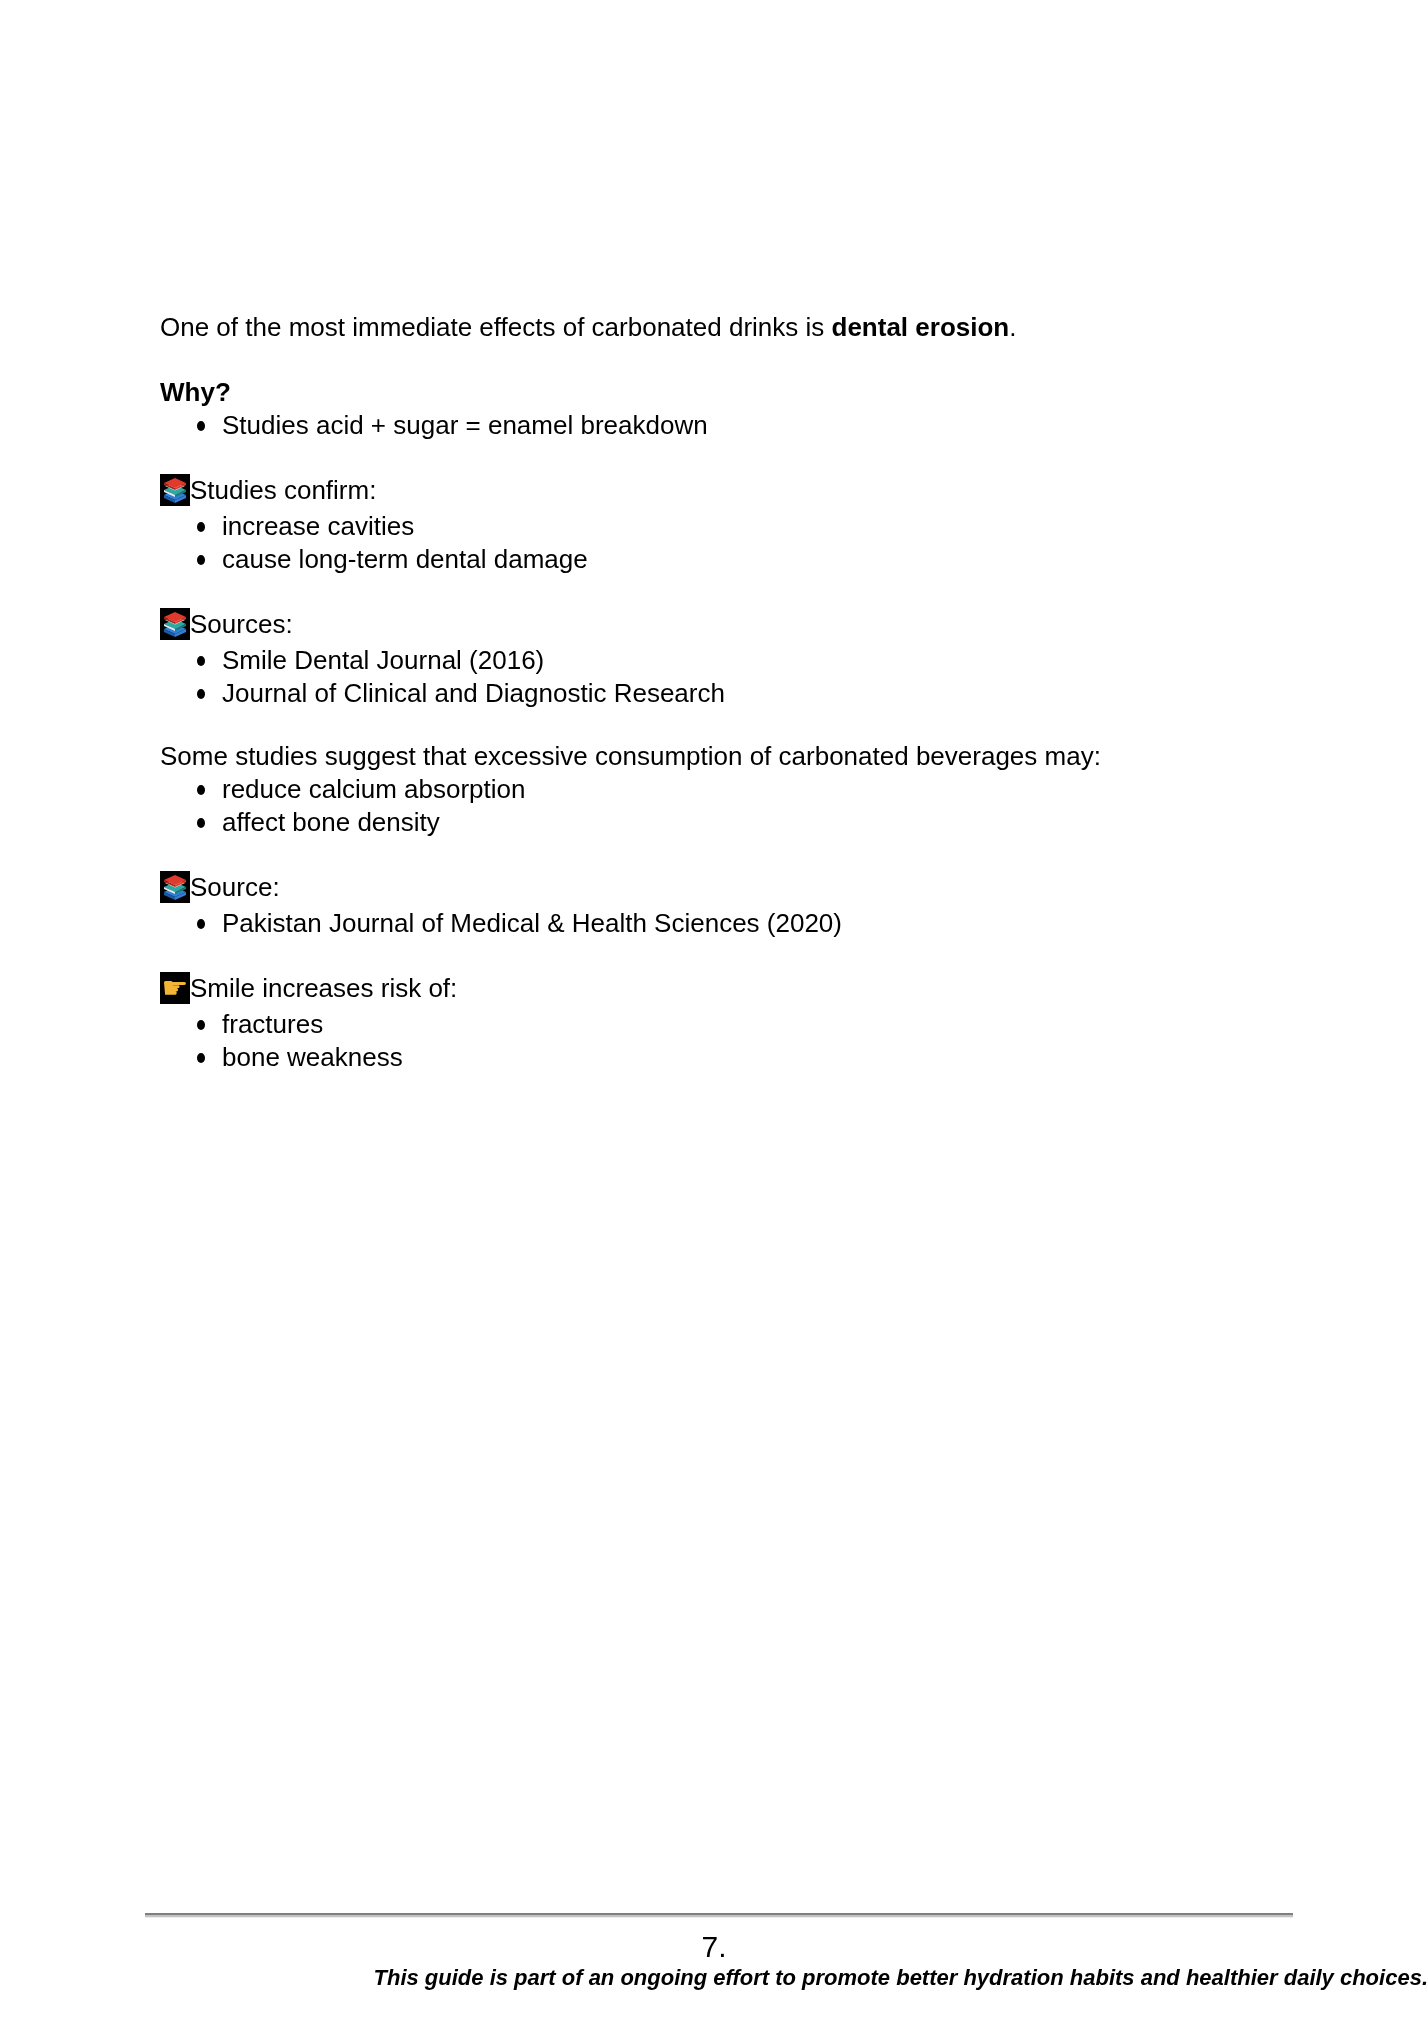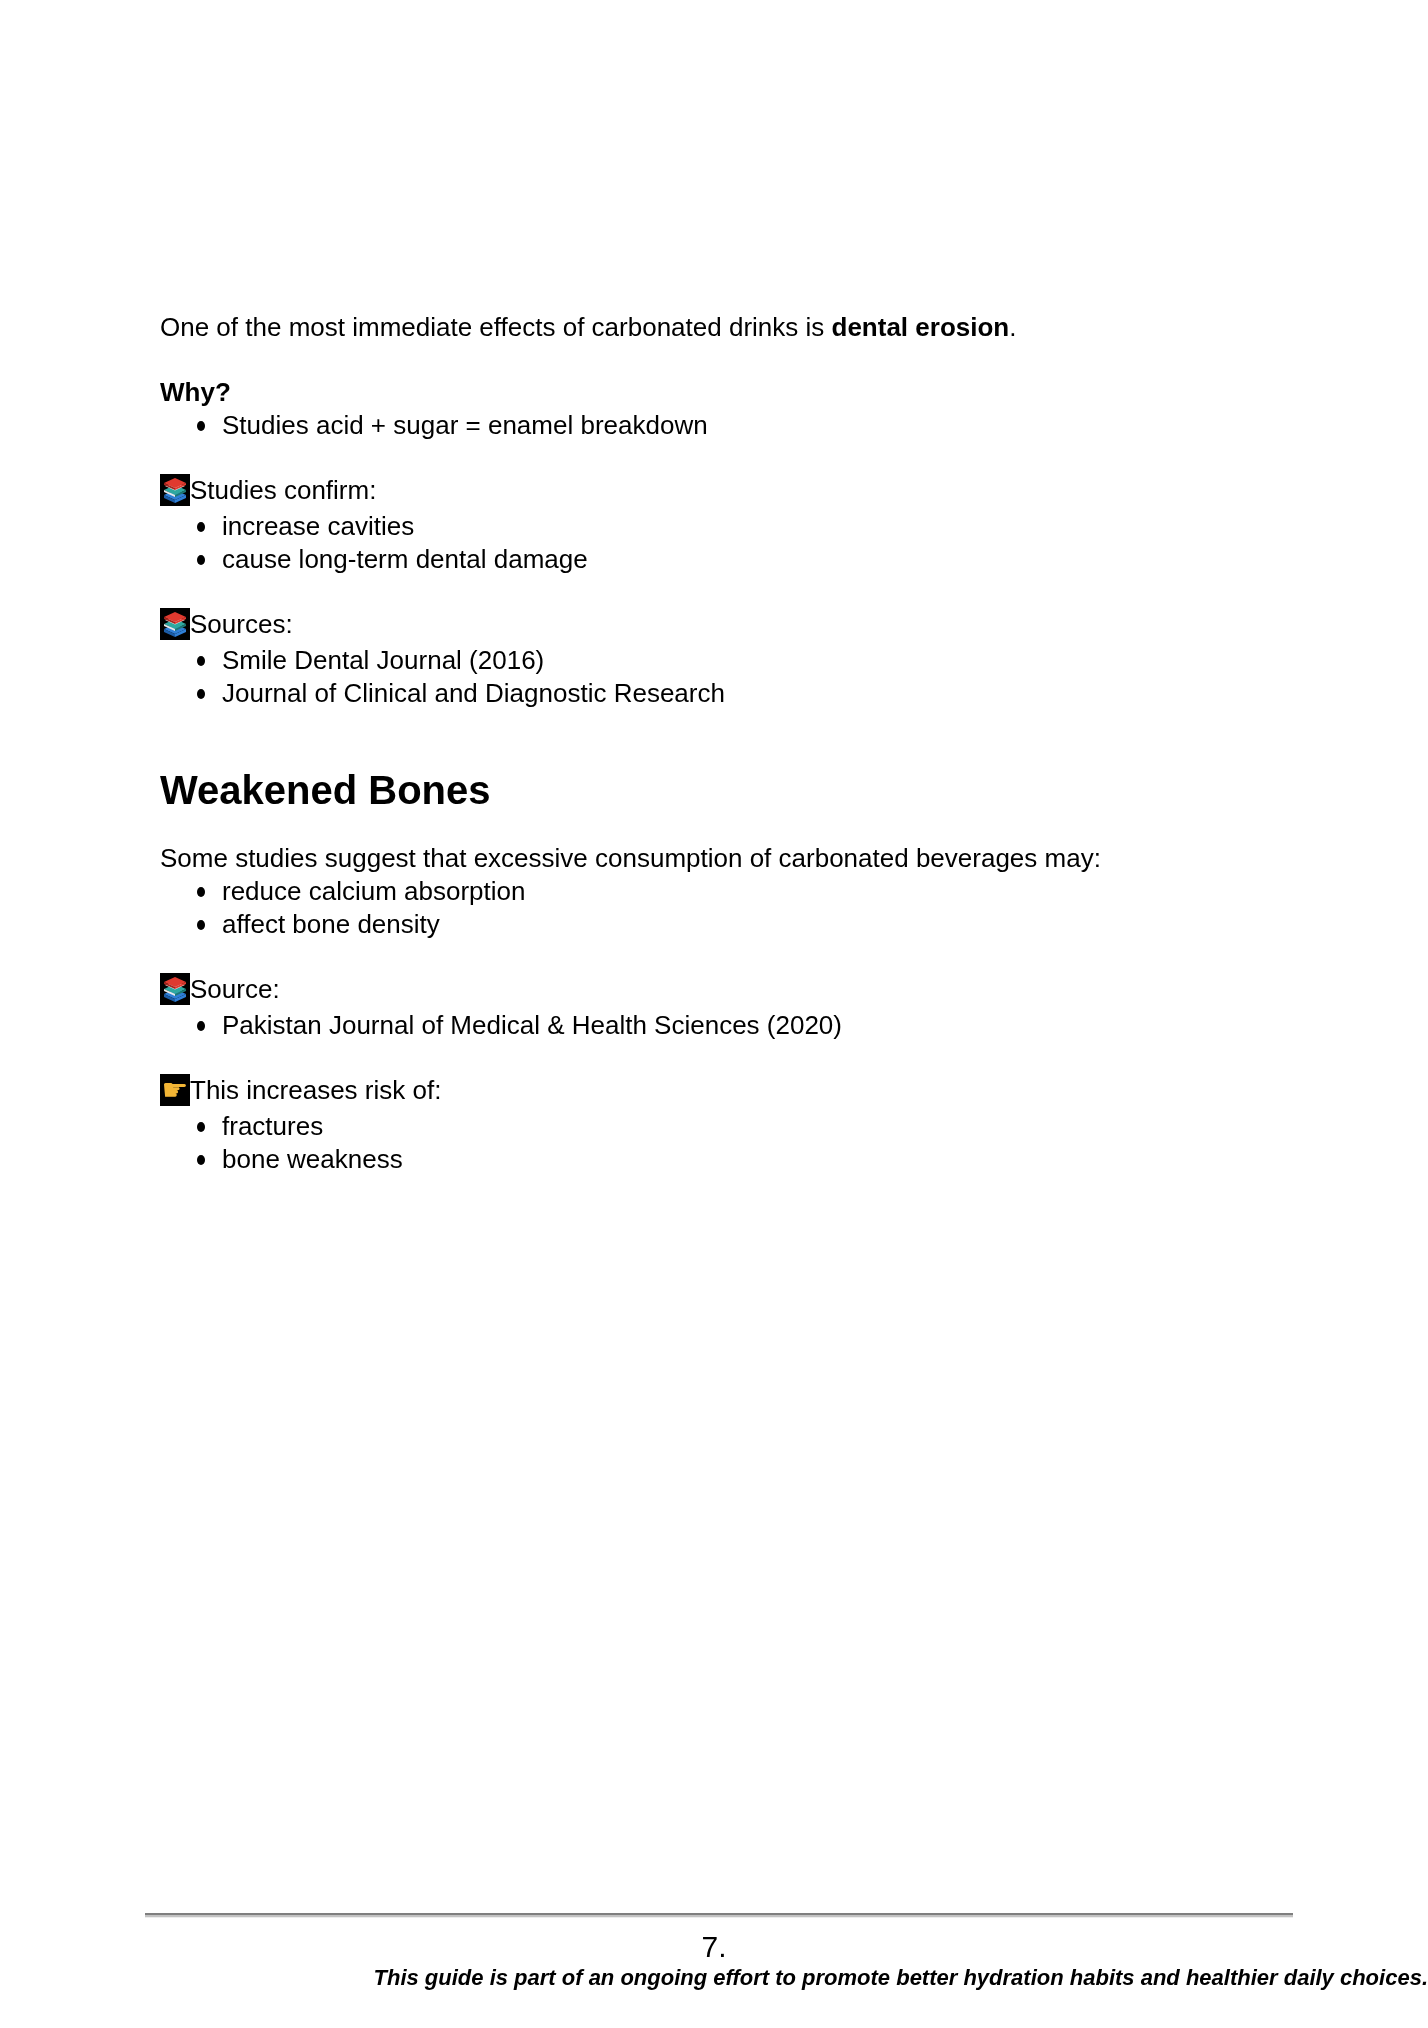--- a/index.html
+++ b/index.html
@@ -113,21 +113,20 @@
         <polygon points="26,9 26,11 15,16 15,14" fill="var(--book-red)"></polygon>
       </svg>
     </span>
     <span>Sources:</span>
   </p>
   <ul class="bullets">
     <li>Smile Dental Journal (2016)</li>
     <li>Journal of Clinical and Diagnostic Research</li>
   </ul>
 
-  <h1 class="heading second">Weakened Bones</h1>
 
   <p class="body">Some studies suggest that excessive consumption of carbonated beverages may:</p>
   <ul class="bullets">
     <li>reduce calcium absorption</li>
     <li>affect bone density</li>
   </ul>
 
   <p class="icon-line">
     <span class="emoji-box">
       <svg viewBox="0 0 30 32" aria-hidden="true">
@@ -147,21 +146,21 @@
     <span>Source:</span>
   </p>
   <ul class="bullets">
     <li>Pakistan Journal of Medical &amp; Health Sciences (2020)</li>
   </ul>
 
   <p class="icon-line">
     <span class="emoji-box">
         <span class="hand-glyph">☛</span>
       </span>
-    <span>This increases risk of:</span>
+    <span>Smile increases risk of:</span>
   </p>
   <ul class="bullets">
     <li>fractures</li>
     <li>bone weakness</li>
   </ul>
 
 </div>
 
 <div class="footer-divider"></div>
 <div class="page-number">7.</div>

